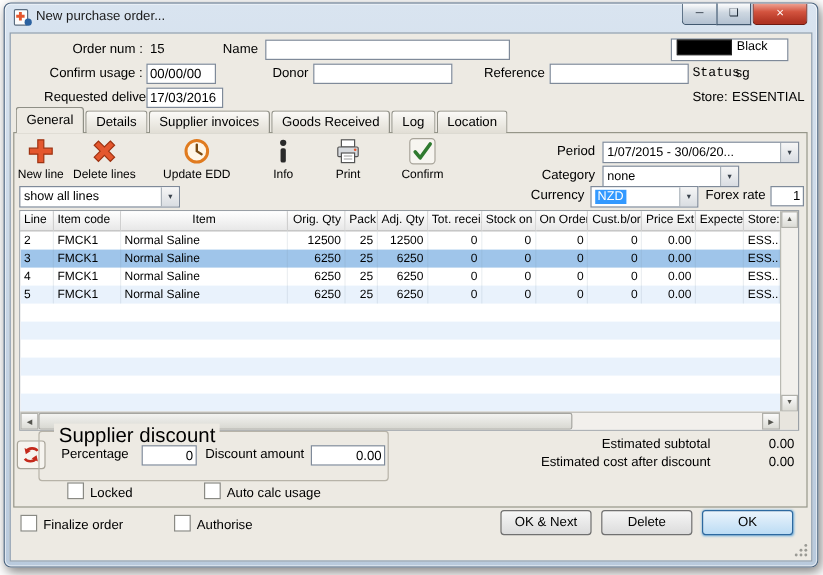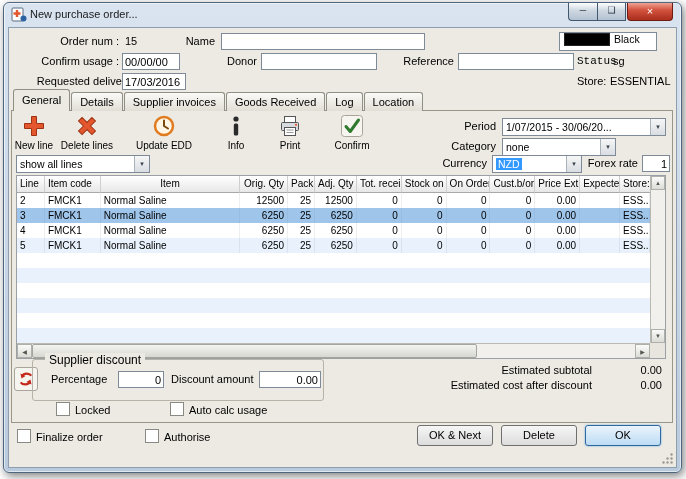--- a/index.html
+++ b/index.html
@@ -67,21 +67,21 @@
   .sbtn{width:15px;height:14px;box-sizing:border-box;border:1px solid #b0b0aa;
     background:linear-gradient(#fafafa,#dcdcd6);font-size:6px;color:#55554f;
     display:flex;align-items:center;justify-content:center;flex:none;}
   .vscroll .sbtn{width:14px;}
   .vs-down{position:absolute;bottom:0;left:0;}
   .hthumb{width:445px;height:14px;box-sizing:border-box;border:1px solid #a5a5a0;border-radius:2px;
     background:linear-gradient(#f3f3f0,#d8d8d2);}
   .corner{position:absolute;right:0;bottom:0;width:15px;height:15px;background:#e8e5de;}
   
   .group{position:absolute;left:20px;top:248px;width:290px;height:40px;border:1px solid #b7b3a8;border-radius:3px;}
-  .legend{position:absolute;left:12px;top:-7px;background:#edeae3;padding:0 4px;font-size:12px;}
+  .legend{position:absolute;left:12px;top:-7px;background:#edeae3;padding:0 4px;font-size:17px;}
   .cb{display:inline-block;width:12px;height:12px;border:1px solid #8a8a84;background:#fff;
     vertical-align:-2px;margin-right:5px;}
   .cbrow{position:absolute;white-space:nowrap;}
   
   .btn{position:absolute;height:21px;box-sizing:border-box;border:1px solid #707070;border-radius:3px;
     background:linear-gradient(#f6f6f6,#dcdcdc);text-align:center;line-height:19px;font-size:11px;}
   .btn.default{border-color:#2d69a0;background:linear-gradient(#ebf4fc,#bcdcf4);
     box-shadow:0 0 2px #5aa5dc;}
   .iconbtn{position:absolute;width:24px;height:24px;box-sizing:border-box;border:1px solid #a9a59a;
     border-radius:3px;background:#f6f4ef;display:flex;align-items:center;justify-content:center;}

